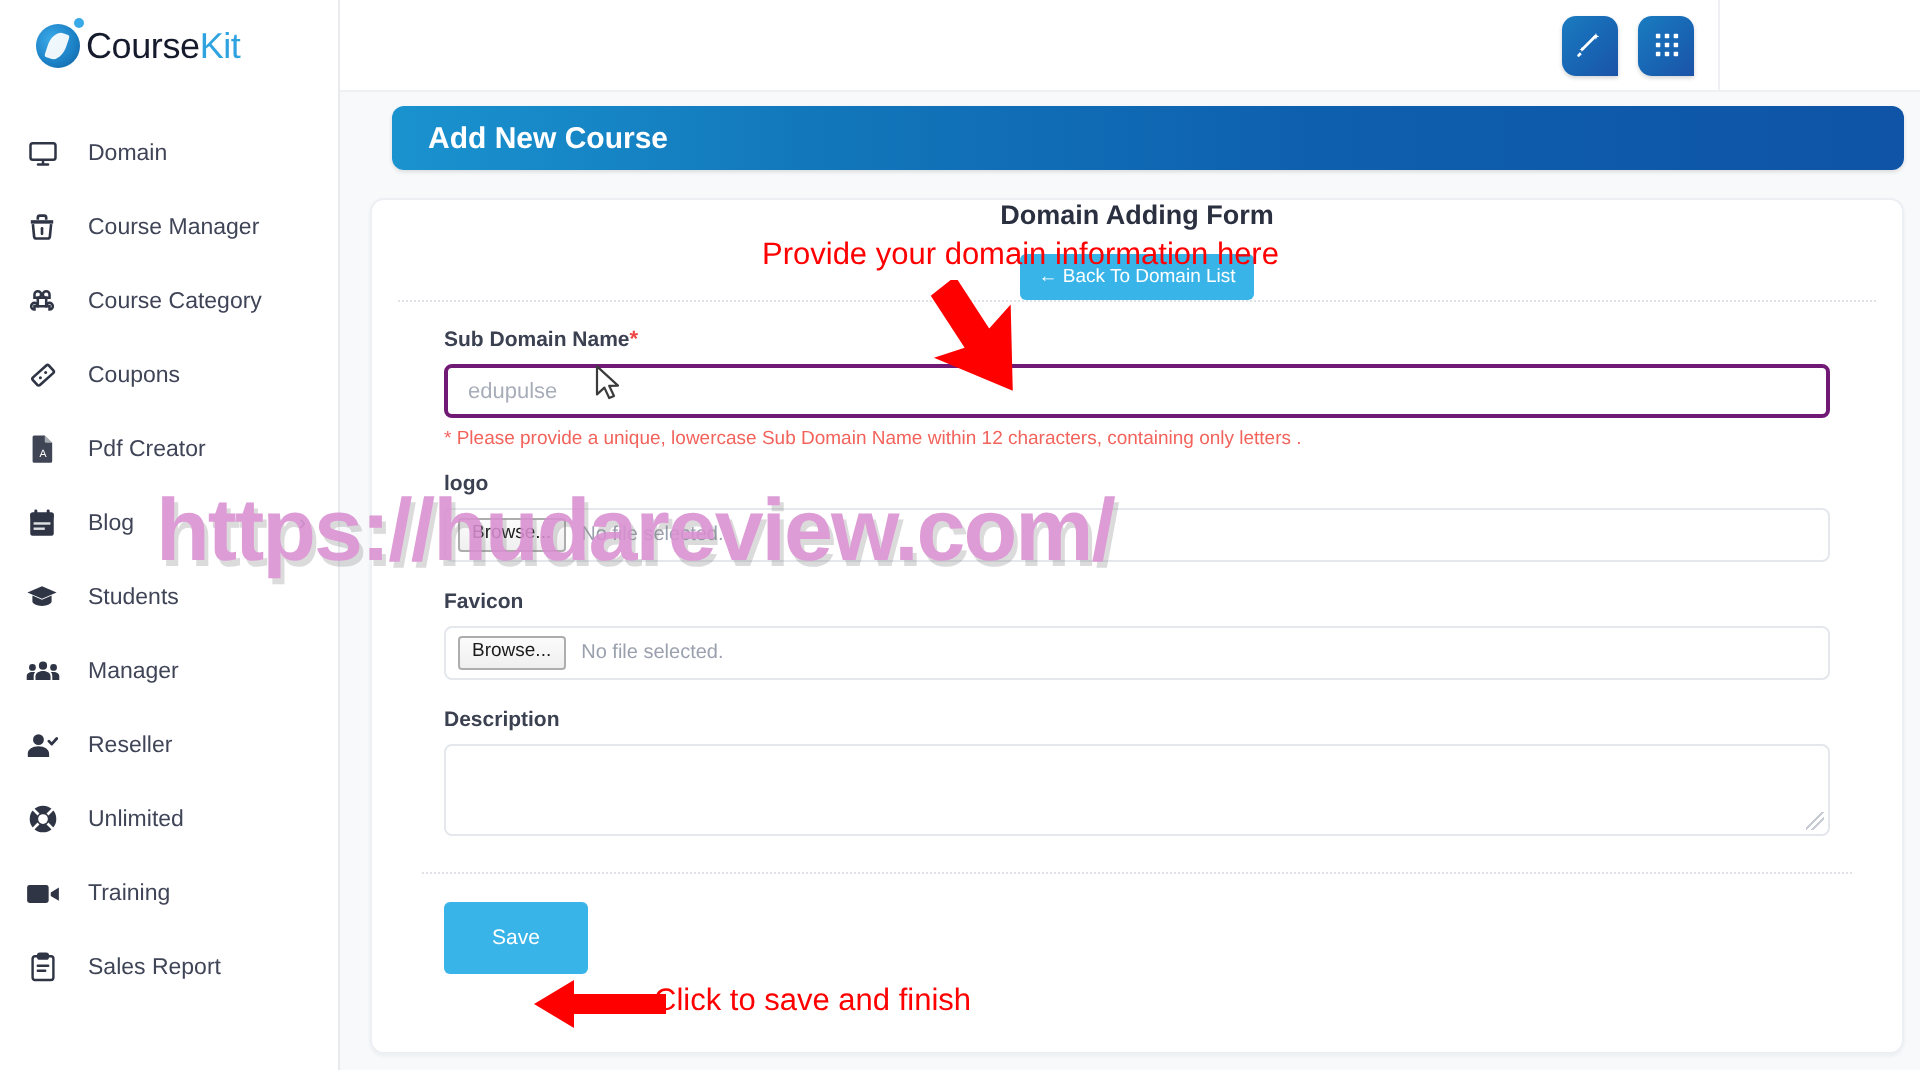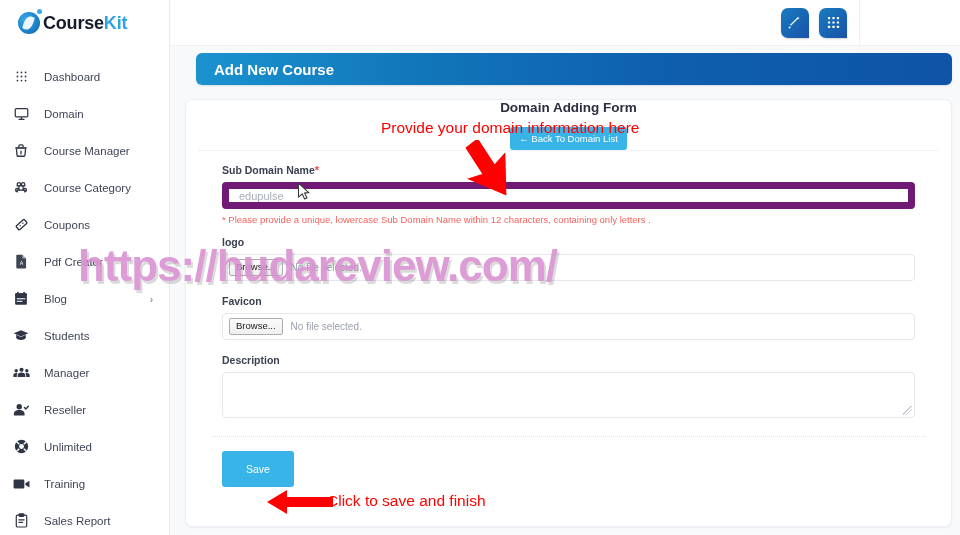--- a/index.html
+++ b/index.html
@@ -34,21 +34,21 @@
     content: ""; position: absolute; left: 6px; top: 4px;
     width: 9px; height: 14px; border-radius: 60% 10% 60% 10%;
     background: #ffffff; opacity: .92;
     transform: rotate(18deg);
   }
   .brand-mark::after {
     content: ""; position: absolute; right: -2px; top: -3px;
     width: 5px; height: 5px; border-radius: 50%;
     background: #3aa9e8;
   }
-  .brand-text { font-size: 18px; font-weight: bold; letter-spacing: -.2px; }
+  .brand-text { font-size: 18px; font-weight: normal; letter-spacing: -.2px; }
   .brand-text .t1 { color: #151b2c; }
   .brand-text .t2 { color: #2fa3e0; }
 
   .nav { padding-top: 12px; }
   .nav-item {
     display: flex; align-items: center;
     height: 37px;
     padding-left: 10px;
     color: #3f4457;
     font-size: 11.5px;
@@ -149,21 +149,21 @@
 
   .form-body { padding: 13px 24px 0 24px; }
   .field { margin-bottom: 6px; }
   .field-label {
     font-size: 10.5px; font-weight: bold; color: #3b4151;
     display: block; margin-bottom: 6px;
   }
   .req { color: #ef4444; font-size: 11px; }
   .text-input {
     width: 100%; height: 27px;
-    border: 7px solid #701a75;
+    border: 2px solid #701a75;
     border-radius: 4px;
     padding: 0 10px;
     font-size: 11px;
     color: #9aa0ad;
     font-family: "Liberation Sans", sans-serif;
     background: #fff;
     outline: none;
   }
   .text-input::placeholder { color: #a8aeb9; }
   .hint {
@@ -257,36 +257,20 @@
 <div id="root">
 
   <div class="sidebar">
     <div class="brand">
       <span class="brand-mark"></span>
       <span class="brand-text"><span class="t1">Course</span><span class="t2">Kit</span></span>
     </div>
 
     <div class="nav">
 
-      <div class="nav-item">
-        <span class="ico">
-          <svg width="13" height="13" viewBox="0 0 16 16" fill="currentColor">
-              <circle cx="3" cy="3" r="1.1"></circle>
-              <circle cx="8" cy="3" r="1.1"></circle>
-              <circle cx="13" cy="3" r="1.1"></circle>
-              <circle cx="3" cy="8" r="1.1"></circle>
-              <circle cx="8" cy="8" r="1.1"></circle>
-              <circle cx="13" cy="8" r="1.1"></circle>
-              <circle cx="3" cy="13" r="1.1"></circle>
-              <circle cx="8" cy="13" r="1.1"></circle>
-              <circle cx="13" cy="13" r="1.1"></circle>
-            </svg>
-        </span>
-        <span class="lbl">Dashboard</span>
-      </div>
 
       <div class="nav-item">
         <span class="ico">
           <svg width="15" height="14" viewBox="0 0 18 16" fill="none" stroke="currentColor" stroke-width="1.5">
               <rect x="1.5" y="1.5" width="15" height="10" rx="1.4"></rect>
               <path d="M6 14.3h6" stroke-linecap="round"></path>
               <path d="M9 11.6v2.6"></path>
             </svg>
         </span>
         <span class="lbl">Domain</span>

